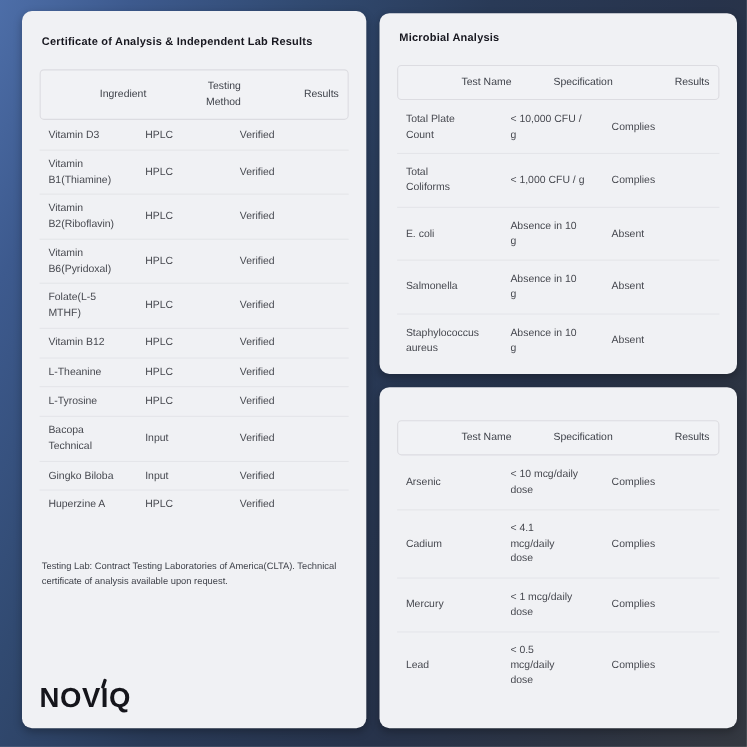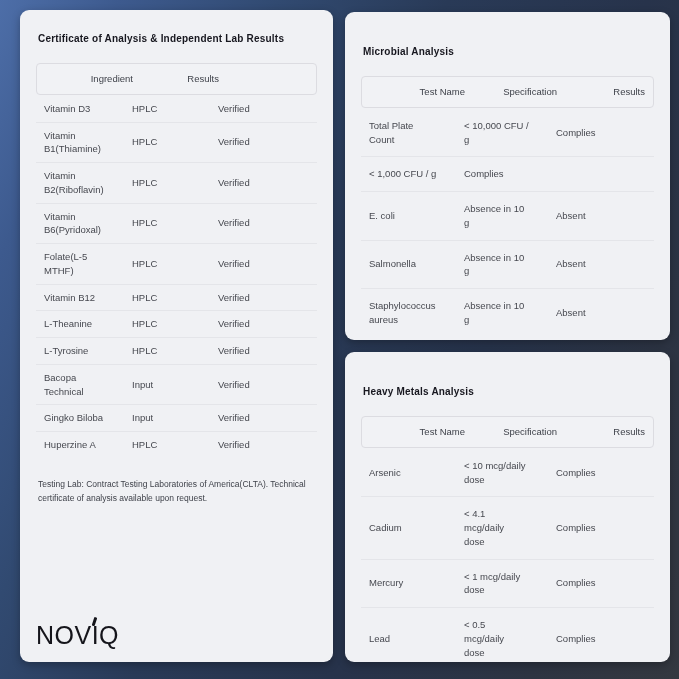--- a/index.html
+++ b/index.html
@@ -14,56 +14,58 @@
     box-shadow:0 3px 8px rgba(0,0,0,.28);
     box-sizing:border-box;
   }
   .card-left{left:20px;top:10px;width:313px;height:652px;padding:18px 16px;}
   .card-rt{left:345px;top:12px;width:325px;height:328px;padding:14px 16px;}
   .card-rb{left:345px;top:352px;width:325px;height:310px;padding:14px 16px;}
   h1{
     margin:4px 2px 0 2px;font-size:10px;line-height:1.45;font-weight:700;
     color:#17171f;letter-spacing:.2px;
   }
-  .card-rt h1,.card-rb h1{margin-top:19px;}
+  .card-rt h1,.card-rb h1{margin-top:2px;}
   .tbl{margin-top:16px;}
   .thead,.trow{display:grid;align-items:center;}
   .card-left .thead,.card-left .trow{grid-template-columns:88px 86px 1fr;}
   .card-rt .thead,.card-rt .trow,
   .card-rb .thead,.card-rb .trow{grid-template-columns:95px 92px 1fr;}
   .thead{
     border:1px solid #dcdce1;border-radius:4px;background:#f1f2f5;
     padding:8px 8px;margin-bottom:1px;text-align:right;
   }
   .thead span{font-size:9.5px;color:#3f424a;white-space:pre-line;line-height:1.5;}
   .trow{padding:6px 8px;border-bottom:1px solid #e4e5e9;}
   .trow:last-child{border-bottom:none;}
   .trow span{font-size:9.5px;color:#46484f;white-space:pre-line;line-height:1.45;}
   .card-rt .trow,.card-rb .trow{padding:10px 8px;}
   .footnote{
-    margin:20px 2px 0 2px;font-size:8.5px;line-height:1.6;color:#3f424a;
+    margin:36px 2px 0 2px;font-size:8.5px;line-height:1.6;color:#3f424a;
     max-width:282px;
   }
   .logo{
     position:absolute;left:16px;bottom:12px;
-    font-size:25px;font-weight:400;letter-spacing:.5px;color:#15151b;
+    font-size:25px;font-weight:700;letter-spacing:.5px;color:#15151b;
   }
   .logo-accent{
     position:absolute;left:57px;top:-4px;width:2.5px;height:9px;
     background:#15151b;transform:rotate(18deg);border-radius:1px;
   }
 </style>
 </head>
 <body>
 
 <section class="card card-left">
   <h1>Certificate of Analysis &amp; Independent Lab Results</h1>
   <div class="tbl">
     <div class="thead">
       <span>Ingredient</span>
+      <span>Testing
+Method</span>
       <span>Results</span>
     </div>
     <div>
         <div class="trow">
           <span>Vitamin D3</span>
           <span>HPLC</span>
           <span>Verified</span>
         </div>
         <div class="trow">
           <span>Vitamin
@@ -139,20 +141,22 @@
     </div>
     <div>
         <div class="trow">
           <span>Total Plate
 Count</span>
           <span>&lt; 10,000 CFU /
 g</span>
           <span>Complies</span>
         </div>
         <div class="trow">
+          <span>Total
+Coliforms</span>
           <span>&lt; 1,000 CFU / g</span>
           <span>Complies</span>
         </div>
         <div class="trow">
           <span>E. coli</span>
           <span>Absence in 10
 g</span>
           <span>Absent</span>
         </div>
         <div class="trow">
@@ -166,21 +170,20 @@
 aureus</span>
           <span>Absence in 10
 g</span>
           <span>Absent</span>
         </div>
       </div>
   </div>
 </section>
 
 <section class="card card-rb">
-  <h1>Heavy Metals Analysis</h1>
   <div class="tbl">
     <div class="thead">
       <span>Test Name</span>
       <span>Specification</span>
       <span>Results</span>
     </div>
     <div>
         <div class="trow">
           <span>Arsenic</span>
           <span>&lt; 10 mcg/daily

